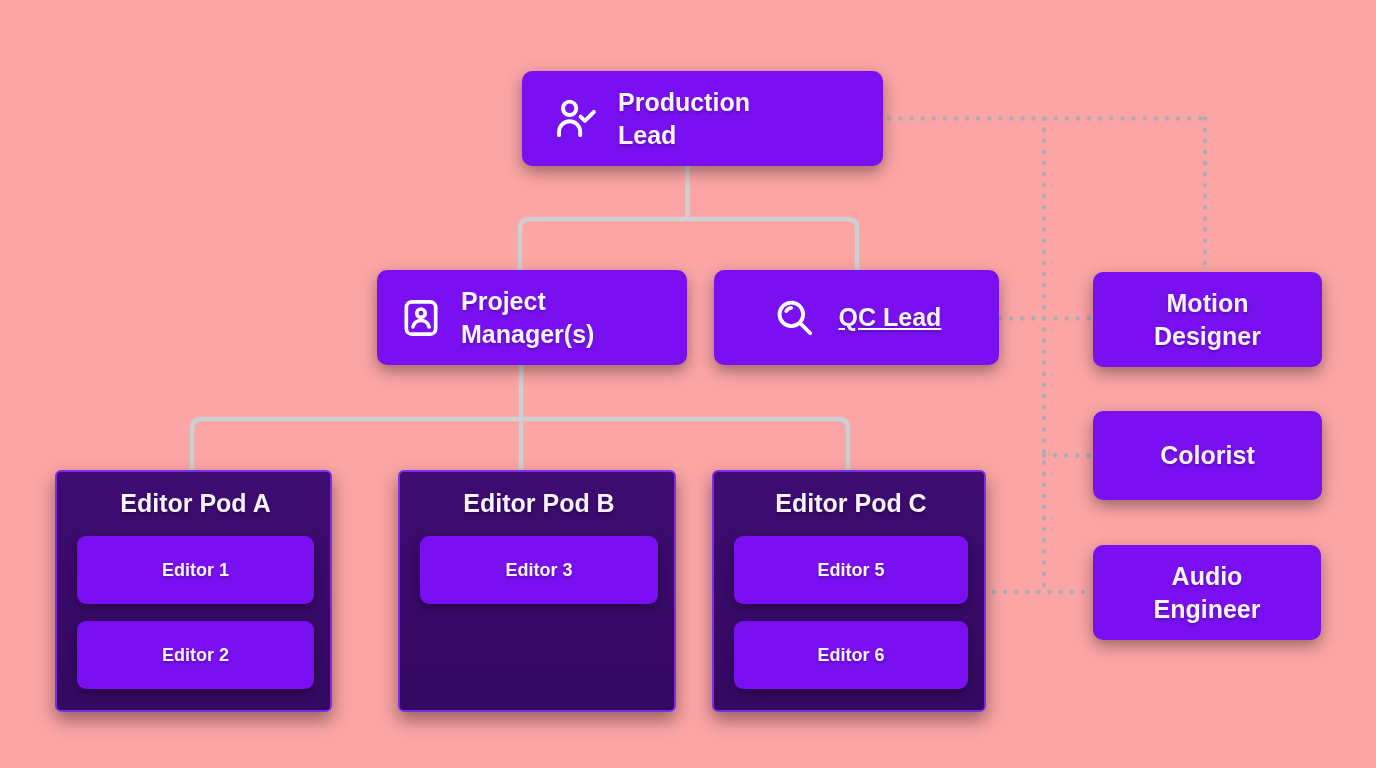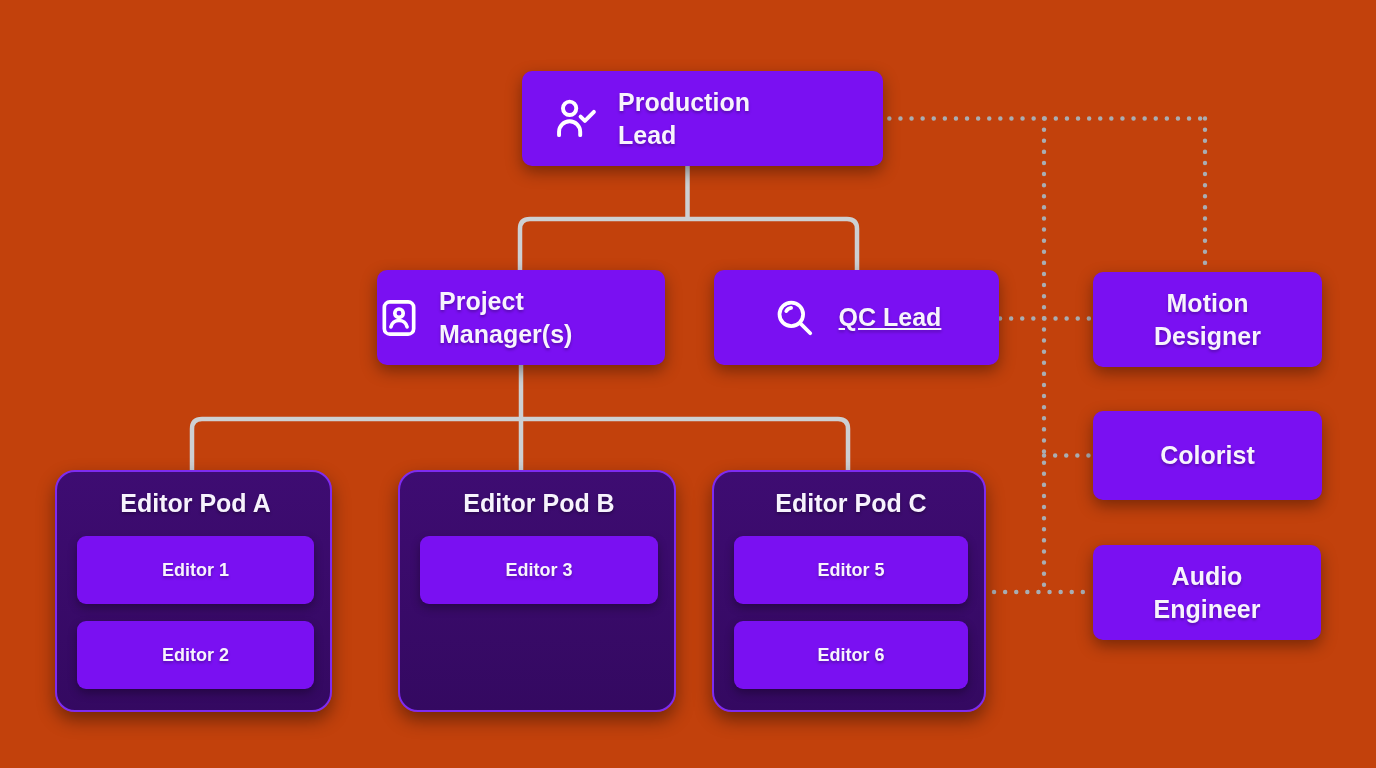--- a/index.html
+++ b/index.html
@@ -1,47 +1,47 @@
 <!DOCTYPE html>
 <html><head>
 <meta charset="utf-8">
 <style>
   html,body{margin:0;padding:0;background:#101216;}
   #canvas{
     position:relative;width:1376px;height:768px;overflow:hidden;
-    background:#c2410c;
+    background:#fca5a5;
     font-family:"Liberation Sans", sans-serif;
     font-weight:700;color:#f7f3fd;
   }
   #connectors{position:absolute;left:0;top:0;width:1376px;height:768px;}
   .node{
     position:absolute;background:#7a10f2;border-radius:10px;
     display:flex;align-items:center;
     box-shadow:0 6px 16px rgba(0,0,0,.38);
     font-size:25px;line-height:1.32;
     text-shadow:0 2px 3px rgba(0,0,0,.28);
   }
   .node .icon{display:flex;align-items:center;justify-content:center;flex:0 0 auto;}
   .node .icon svg{display:block;}
   .lbl{display:block;}
   .center{justify-content:center;text-align:center;}
   #node-production-lead{left:522px;top:71px;width:331px;height:95px;padding-left:30px;gap:19px;}
   #node-production-lead .lbl{max-width:165px;}
-  #node-project-managers{left:377px;top:270px;width:288px;height:95px;gap:18px;}
+  #node-project-managers{left:377px;top:270px;width:288px;height:95px;padding-left:22px;gap:18px;}
   #node-project-managers .lbl{max-width:195px;}
   #node-qc-lead{left:714px;top:270px;width:285px;height:95px;justify-content:center;gap:22px;text-decoration:underline;}
   #node-motion-designer{left:1093px;top:272px;width:229px;height:95px;}
   #node-motion-designer .lbl{max-width:170px;}
   #node-colorist{left:1093px;top:411px;width:229px;height:89px;}
   #node-audio-engineer{left:1093px;top:545px;width:228px;height:95px;}
   #node-audio-engineer .lbl{max-width:160px;}
   .pod{
     position:absolute;top:470px;height:242px;box-sizing:border-box;
     background:linear-gradient(180deg,#3e0c72,#340961);
-    border:2.5px solid #7e2bf0;border-radius:20px;
+    border:2.5px solid #7e2bf0;border-radius:6px;
     padding:14px 16px 20px 20px;
     box-shadow:0 8px 18px rgba(0,0,0,.42);
   }
   #pod-a{left:55px;width:277px;}
   #pod-b{left:398px;width:278px;}
   #pod-c{left:712px;width:274px;}
   .pod-title{
     text-align:center;font-size:25px;line-height:34px;margin-bottom:16px;
     text-shadow:0 2px 3px rgba(0,0,0,.32);
   }

